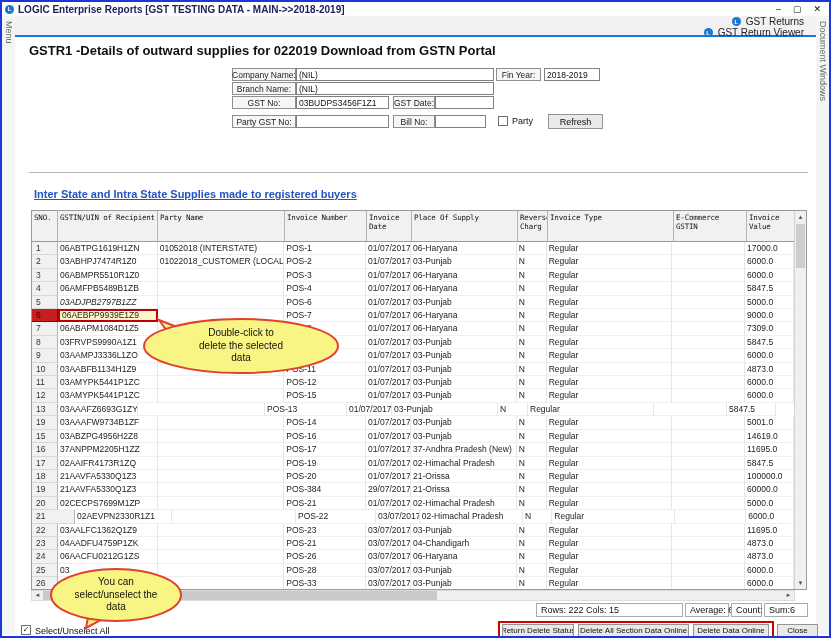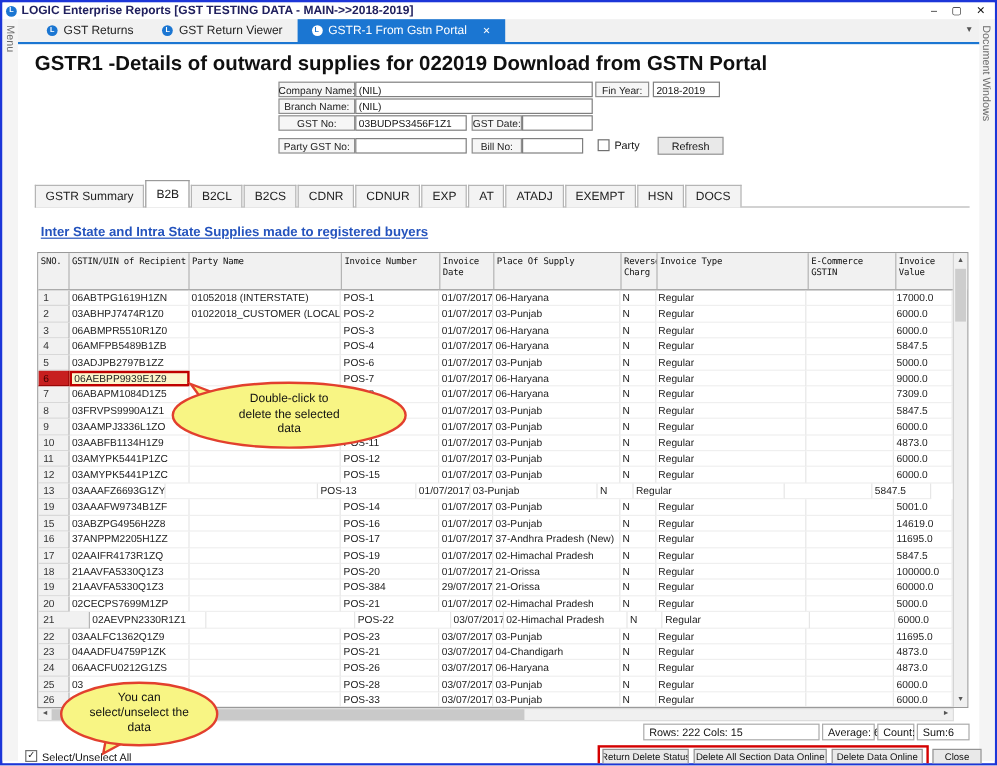--- a/index.html
+++ b/index.html
@@ -11,30 +11,30 @@
   .t-icon{width:9px;height:9px;border-radius:50%;background:#1b76d2;color:#fff;font-size:6px;font-weight:bold;display:flex;align-items:center;justify-content:center;flex:0 0 9px;}
   .t-title{font-size:10px;font-weight:bold;color:#20205e;margin-left:4px;white-space:nowrap;}
   .winbtns{margin-left:auto;display:flex;gap:12px;padding-right:8px;font-size:9px;color:#111;line-height:12px;}
   .winbtns span{cursor:default;}
   
   .strip{position:absolute;top:14px;bottom:2px;width:13px;background:#f4f4f4;color:#6b6b6b;font-size:9px;overflow:hidden;}
   .strip-left{left:0;}
   .strip-right{right:0;}
   .strip span{writing-mode:vertical-rl;display:block;margin:5px auto 0 auto;white-space:nowrap;}
   
-  .tabstrip{position:absolute;left:13px;top:14px;right:13px;height:21px;background:#f1f1f1;border-bottom:2px solid #1b76d2;display:flex;align-items:flex-end;padding-left:12px;}
+  .tabstrip{position:absolute;left:13px;top:14px;right:13px;height:21px;background:#f1f1f1;border-bottom:2px solid #1b76d2;display:flex;align-items:flex-end;padding-left:12px;flex-direction:column;}
   .dtab{height:19px;display:flex;align-items:center;gap:5px;padding:0 12px;font-size:10px;color:#222;white-space:nowrap;}
   .dtab .circ{width:9px;height:9px;border-radius:50%;background:#1b76d2;color:#fff;font-size:6px;font-weight:bold;display:flex;align-items:center;justify-content:center;}
   .dtab.active{background:#1b76d2;color:#fff;}
   .dtab.active .circ{background:#fff;color:#1b76d2;}
   .dtab .x{font-size:8px;margin-left:8px;}
   .tab-caret{margin-left:auto;align-self:center;font-size:7px;color:#555;padding-right:5px;}
   
   .content{position:absolute;left:13px;top:35px;right:13px;bottom:2px;background:#fff;}
-  .heading{position:absolute;left:14px;top:6px;font-size:17px;font-weight:bold;color:#101010;}
+  .heading{position:absolute;left:14px;top:6px;font-size:13px;font-weight:bold;color:#101010;}
   
   .fl{position:absolute;height:13px;border:1px solid #8f8f8f;background:#f6f6f6;font-size:8.5px;display:flex;align-items:center;justify-content:center;color:#222;white-space:nowrap;}
   .fi{position:absolute;height:13px;border:1px solid #7f7f7f;background:#fff;font-size:8.5px;padding:0 2px;color:#111;font-family:"Liberation Sans",sans-serif;}
   .chkbox{position:absolute;width:10px;height:10px;border:1px solid #707070;background:#fff;font-size:8px;line-height:8px;text-align:center;color:#222;}
   .chklabel{position:absolute;font-size:9px;color:#111;white-space:nowrap;}
   .btn{position:absolute;background:#e9e9e9;border:1px solid #949494;font-size:9px;display:flex;align-items:center;justify-content:center;color:#111;white-space:nowrap;}
   
   .stabs{position:absolute;left:14px;top:113px;height:23px;display:flex;align-items:flex-end;font-size:10px;z-index:2;}
   .stab{border:1px solid #b5b5b5;border-bottom:none;background:#f3f3f3;height:19px;display:flex;align-items:center;padding:0 8px;margin-right:1px;color:#222;white-space:nowrap;}
   .stab.active{background:#fff;height:23px;border-color:#9a9a9a;}
@@ -134,34 +134,20 @@
     <input class="fi" style="left: 420px; top: 59px; width: 59px;" readonly="" value="">
 
     <div class="fl" style="left:217px;top:78px;width:64px;">Party GST No:</div>
     <input class="fi" style="left: 281px; top: 78px; width: 93px;" value="">
     <div class="fl" style="left:378px;top:78px;width:42px;">Bill No:</div>
     <input class="fi" style="left: 420px; top: 78px; width: 51px;" value="">
     <div class="chkbox" style="left:483px;top:79px;"></div>
     <div class="chklabel" style="left:497px;top:79px;">Party</div>
     <div class="btn" style="left:533px;top:77px;width:55px;height:15px;">Refresh</div>
 
-    <div class="stabs">
-        <div class="stab">GSTR Summary</div>
-        <div class="stab active">B2B</div>
-        <div class="stab">B2CL</div>
-        <div class="stab">B2CS</div>
-        <div class="stab">CDNR</div>
-        <div class="stab">CDNUR</div>
-        <div class="stab">EXP</div>
-        <div class="stab">AT</div>
-        <div class="stab">ATADJ</div>
-        <div class="stab">EXEMPT</div>
-        <div class="stab">HSN</div>
-        <div class="stab">DOCS</div>
-      </div>
     <div class="tabline"></div>
     <a class="slink">Inter State and Intra State Supplies made to registered buyers</a>
 
     <div class="grid">
       <div class="ghead">
           <div class="hcell" style="width: 26px;">SNO.</div>
           <div class="hcell" style="width: 100px;">GSTIN/UIN of Recipient</div>
           <div class="hcell" style="width: 127px;">Party Name</div>
           <div class="hcell" style="width: 82px;">Invoice Number</div>
           <div class="hcell" style="width: 45px;">Invoice Date</div>
@@ -215,21 +201,21 @@
             <div class="gcell" style="width: 82px;">POS-4</div>
             <div class="gcell" style="width: 45px;">01/07/2017</div>
             <div class="gcell" style="width: 106px;">06-Haryana</div>
             <div class="gcell" style="width: 30px;">N</div>
             <div class="gcell" style="width: 126px;">Regular</div>
             <div class="gcell" style="width: 73px;"></div>
             <div class="gcell num" style="width: 49px;">5847.5</div>
           </div>
           <div class="grow">
             <div class="gcell sno" style="width: 26px;">5</div>
-            <div class="gcell" style="width: 100px;">03ADJPB2797B1ZZ</div>
+            <div class="gcell" style="width: 100px; font-style: italic;">03ADJPB2797B1ZZ</div>
             <div class="gcell" style="width: 127px;"></div>
             <div class="gcell" style="width: 82px;">POS-6</div>
             <div class="gcell" style="width: 45px;">01/07/2017</div>
             <div class="gcell" style="width: 106px;">03-Punjab</div>
             <div class="gcell" style="width: 30px;">N</div>
             <div class="gcell" style="width: 126px;">Regular</div>
             <div class="gcell" style="width: 73px;"></div>
             <div class="gcell num" style="width: 49px;">5000.0</div>
           </div>
           <div class="grow">

